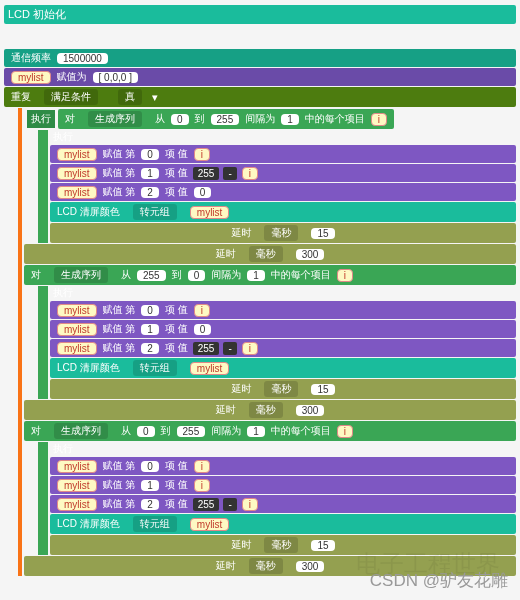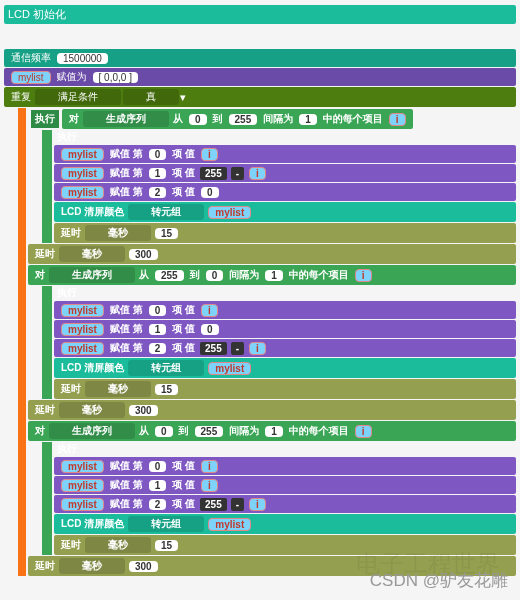--- a/index.html
+++ b/index.html
@@ -5,25 +5,25 @@
 * { margin: 0; padding: 0; box-sizing: border-box; font-family: "Microsoft YaHei", sans-serif; }
 body { background: #f5f5f5; width: 520px; height: 600px; overflow: hidden; font-size: 11px; }
 .workspace { padding: 4px; }
 .blk { display: flex; align-items: center; padding: 2px 4px; margin: 1px 0; color: #fff; border-radius: 2px; }
 .teal { background: #1abc9c; }
 .teal-d { background: #16a085; margin-top: 25px; }
 .green { background: #3aa655; }
 .green-d { background: #4d7c0f; }
 .purple { background: #7e57c2; }
 .purple-d { background: #6a4ba8; }
-.olive { background: #94a050; }
+.olive { background: #94a050; justify-content: center; }
 .pill { background: #fff; color: #333; padding: 0 6px; border-radius: 4px; margin: 0 3px; font-size: 10px; }
-.pill-pink { background: #7dd3fc; color: #c0392b; border: 1px solid #e08888; }
-.chip { background: rgba(0,0,0,0.15); padding: 1px 23px; border-radius: 3px; margin: 0 1px; font-size: 10px; }
-.indent { margin-left: 14px; border-left: 8px solid #f97316; padding-left: 2px; font-weight: bold; }
+.pill-pink { background: #fef9c3; color: #c0392b; border: 1px solid #e08888; }
+.chip { background: rgba(0,0,0,0.15); padding: 1px 7px; border-radius: 3px; margin: 0 10px; font-size: 10px; }
+.indent { margin-left: 14px; border-left: 4px solid #f97316; padding-left: 2px; }
 .indent-g { margin-left: 14px; border-left: 10px solid #3aa655; padding-left: 2px; }
 .lbl { margin: 0 3px; font-size: 10px; }
 .row { display: flex; align-items: center; flex-wrap: wrap; }
 .darkbox { background: #333; color:#fff; padding: 1px 5px; border-radius: 2px; margin: 0 2px; font-size: 10px; }
 .watermark { position: absolute; bottom: 8px; right: 12px; color: #999; font-size: 17px; }
 .bg-wm { position: absolute; bottom: 20px; right: 20px; color: rgba(0,0,0,0.06); font-size: 24px; }
 </style>
 </head>
 <body>
 

